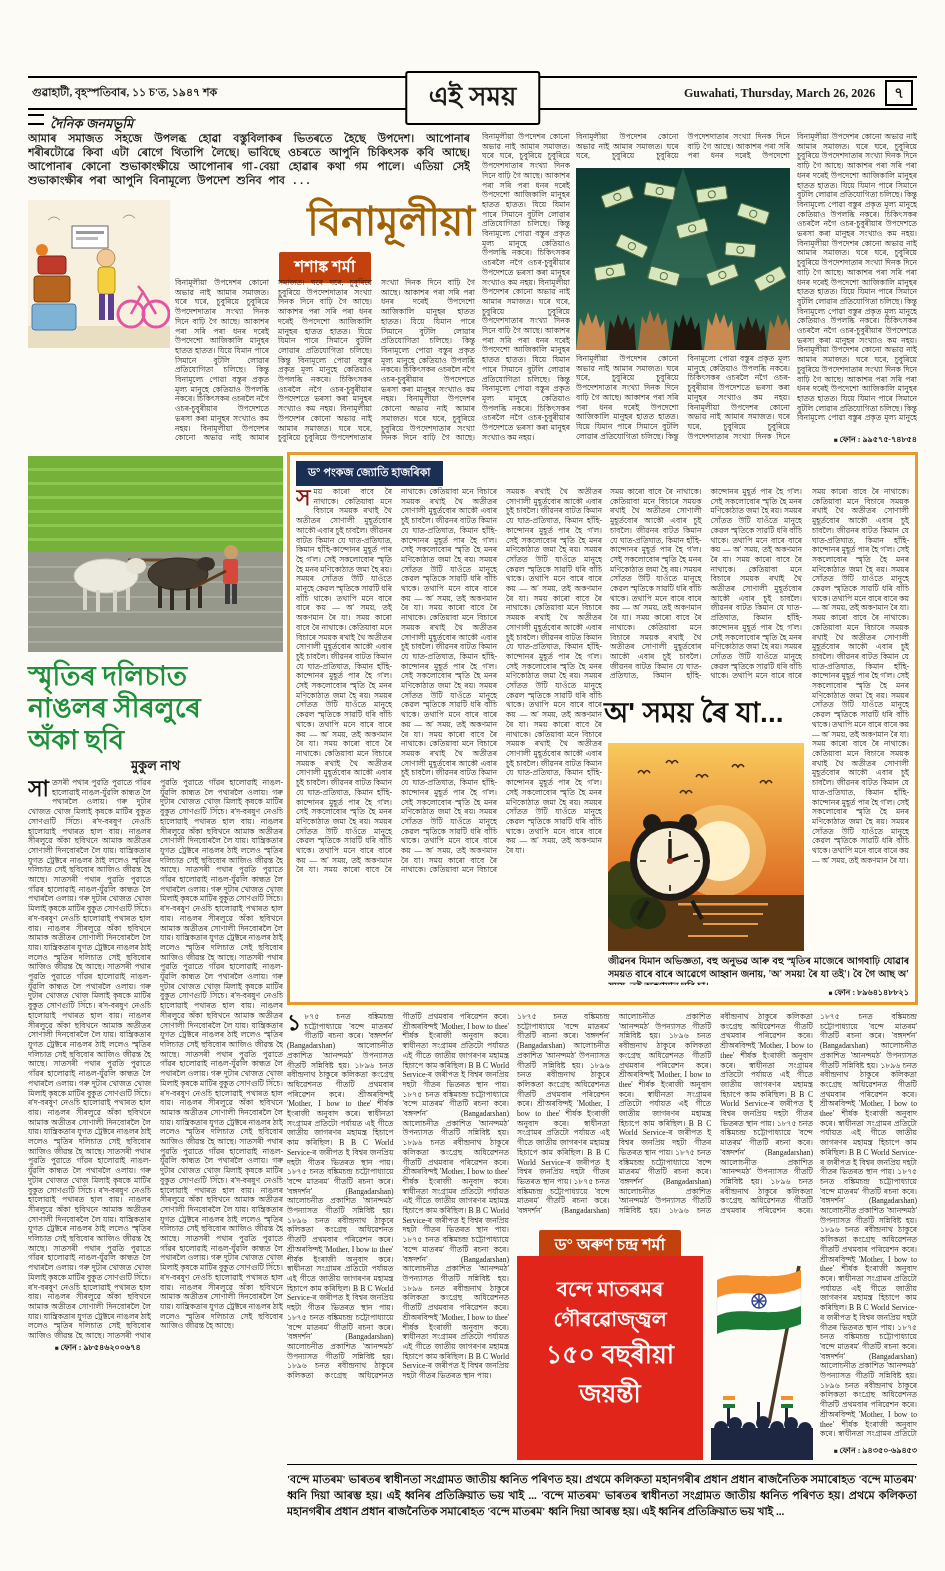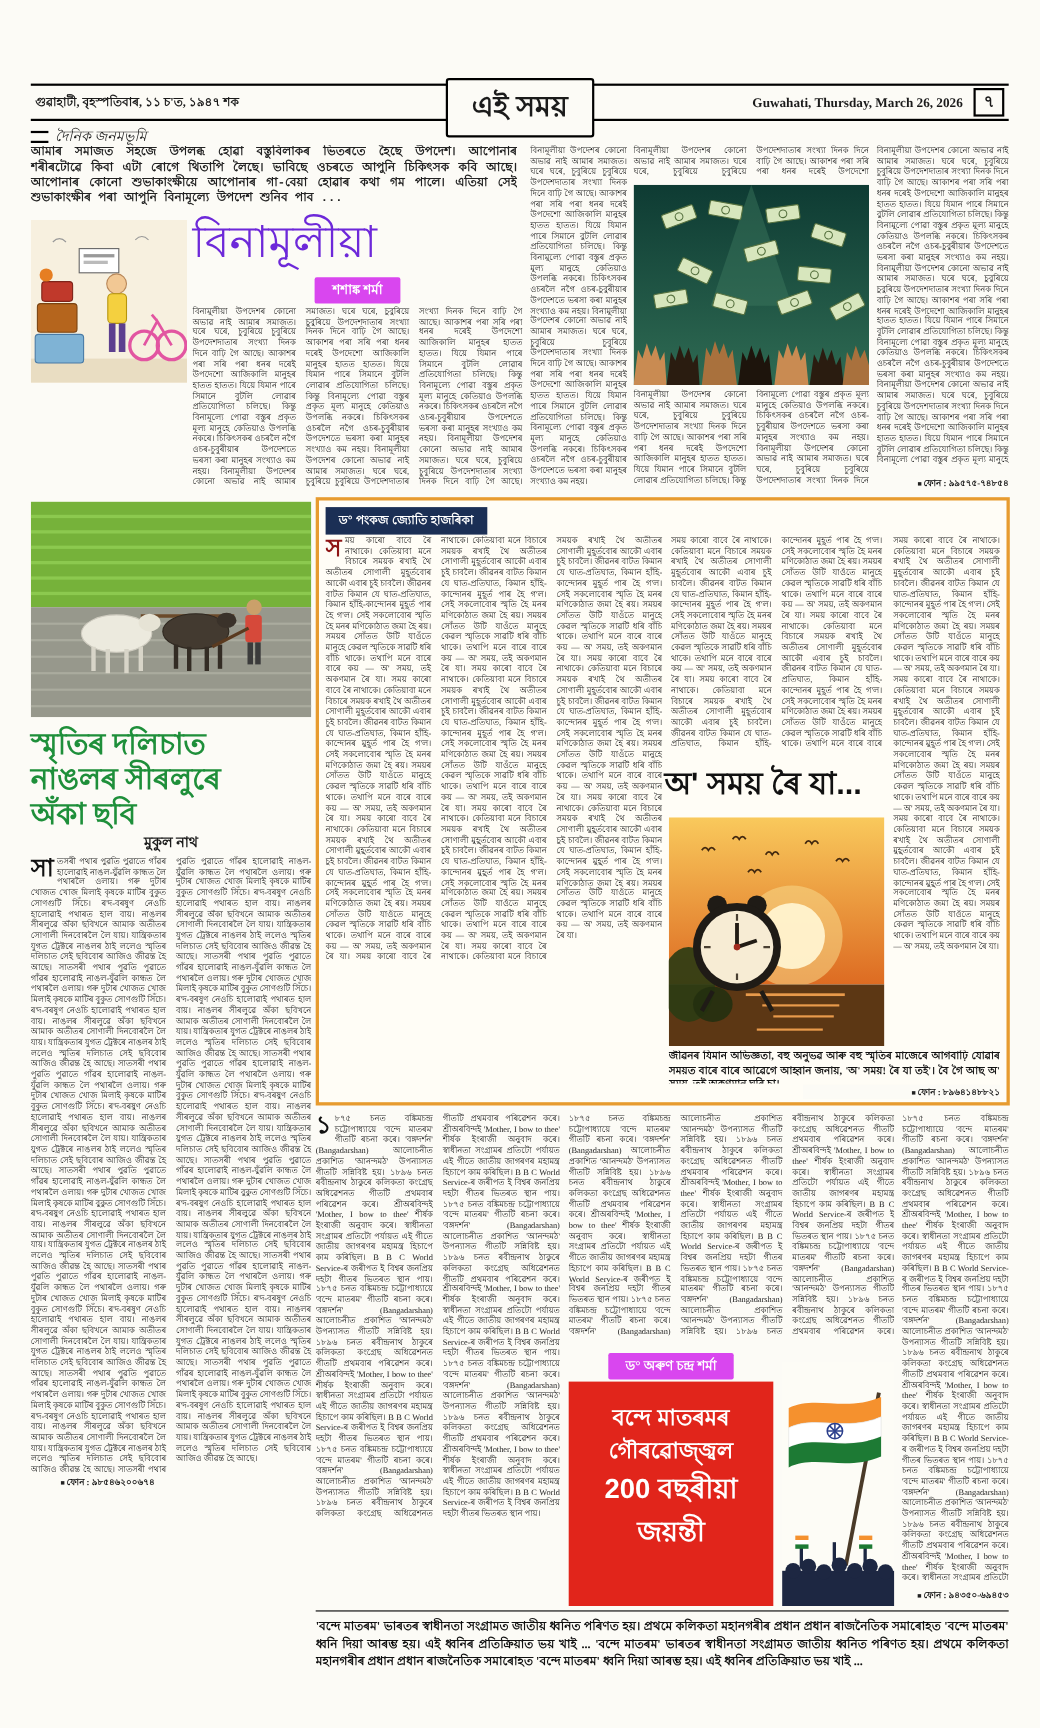--- a/index.html
+++ b/index.html
@@ -9,36 +9,36 @@
 
   
   .masthead{left:28px;top:76px;width:889px;height:34px;border-top:2px solid #000;border-bottom:2px solid #000;
             display:flex;align-items:center;justify-content:space-between;padding:0 4px;box-sizing:border-box;}
   .date-as{font-size:11px;font-weight:bold;}
   .title-box{position:absolute;left:50%;top:-7px;transform:translateX(-50%);background:#fcfbf6;border:2.5px solid #000;
              border-radius:3px;padding:3px 22px;font-size:26px;font-weight:bold;z-index:3;font-family:"Liberation Sans",sans-serif;}
   .mast-right{display:flex;align-items:center;gap:10px;}
   .date-en{font-size:12px;font-weight:bold;}
   .pagenum{border:2px solid #000;padding:0 7px;font-size:15px;font-weight:bold;line-height:22px;}
-  .pub-line{left:28px;top:114px;font-size:13px;font-weight:normal;font-style:italic;display:flex;align-items:center;gap:6px;}
+  .pub-line{left:28px;top:114px;font-size:13px;font-weight:bold;font-style:italic;display:flex;gap:6px;}
   .pub-mark{display:inline-block;width:16px;height:7px;border-top:2.5px solid #000;border-bottom:2.5px solid #000;}
 
   
   .cols{font-size:7.6px;line-height:9.7px;text-align:justify;overflow:hidden;column-gap:9px;color:#1c1c1c;}
   .c1{column-count:1}.c2{column-count:2}.c3{column-count:3}
   .drop::first-letter{font-size:22px;font-weight:bold;float:left;line-height:19px;padding:1px 3px 0 0;color:#111;}
   .drop-maroon::first-letter{color:#8e1515;}
 
   .intro{left:28px;top:132px;width:442px;height:62px;font-size:11px;line-height:14px;text-align:justify;overflow:hidden;font-weight:bold;color:#222;font-family:Liberation Mono, monospace;}
 
   
-  .hl-free{left:175px;top:198px;width:300px;text-align:left;font-size:40px;font-weight:normal;color:#6d28d9;
+  .hl-free{left:175px;top:198px;width:300px;text-align:right;font-size:40px;font-weight:bold;color:#a16207;
            font-family:"Liberation Sans",sans-serif;line-height:46px;}
   .by-free{left:175px;top:252px;width:300px;text-align:center;}
-  .ribbon{display:inline-block;background:#d946ef;color:#fff;font-size:12px;font-weight:bold;padding:2px 16px;border-radius:2px;text-align:right;}
+  .ribbon{display:inline-block;background:#c2410c;color:#fff;font-size:16px;font-weight:bold;padding:2px 16px;border-radius:2px;text-align:right;}
   .fr1{left:175px;top:278px;width:300px;height:172px;}
   .fr2{left:482px;top:132px;width:88px;height:318px;}
   .fr5{left:576px;top:132px;width:214px;height:32px;}
   .img-money{left:576px;top:168px;width:214px;height:182px;}
   .fr3{left:576px;top:354px;width:214px;height:94px;}
   .rail{left:797px;top:132px;width:120px;height:298px;}
   .phone{font-size:8px;font-weight:bold;color:#111;background:#fcfbf6;}
   .phone::before{content:"■ ";font-size:6.5px;color:#222;}
   .ph-rail{left:797px;top:433px;width:120px;text-align:right;}
 
@@ -319,21 +319,21 @@
   </div>
 
   <div class="abs cols c2 drop vb-left">১৮৭৫ চনত বঙ্কিমচন্দ্ৰ চট্টোপাধ্যায়ে 'বন্দে মাতৰম' গীতটি ৰচনা কৰে। 'বঙ্গদৰ্শন' (Bangadarshan) আলোচনীত প্ৰকাশিত 'আনন্দমঠ' উপন্যাসত গীতটি সন্নিবিষ্ট হয়। ১৮৯৬ চনত ৰবীন্দ্ৰনাথ ঠাকুৰে কলিকতা কংগ্ৰেছ অধিৱেশনত গীতটি প্ৰথমবাৰ পৰিৱেশন কৰে। শ্ৰীঅৰবিন্দই 'Mother, I bow to thee' শীৰ্ষক ইংৰাজী অনুবাদ কৰে। স্বাধীনতা সংগ্ৰামৰ প্ৰতিটো পৰ্যায়ত এই গীতে জাতীয় জাগৰণৰ মহামন্ত্ৰ হিচাপে কাম কৰিছিল। B B C World Service-ৰ জৰীপত ই বিশ্বৰ জনপ্ৰিয় দহটা গীতৰ ভিতৰত স্থান পায়। ১৮৭৫ চনত বঙ্কিমচন্দ্ৰ চট্টোপাধ্যায়ে 'বন্দে মাতৰম' গীতটি ৰচনা কৰে। 'বঙ্গদৰ্শন' (Bangadarshan) আলোচনীত প্ৰকাশিত 'আনন্দমঠ' উপন্যাসত গীতটি সন্নিবিষ্ট হয়। ১৮৯৬ চনত ৰবীন্দ্ৰনাথ ঠাকুৰে কলিকতা কংগ্ৰেছ অধিৱেশনত গীতটি প্ৰথমবাৰ পৰিৱেশন কৰে। শ্ৰীঅৰবিন্দই 'Mother, I bow to thee' শীৰ্ষক ইংৰাজী অনুবাদ কৰে। স্বাধীনতা সংগ্ৰামৰ প্ৰতিটো পৰ্যায়ত এই গীতে জাতীয় জাগৰণৰ মহামন্ত্ৰ হিচাপে কাম কৰিছিল। B B C World Service-ৰ জৰীপত ই বিশ্বৰ জনপ্ৰিয় দহটা গীতৰ ভিতৰত স্থান পায়। ১৮৭৫ চনত বঙ্কিমচন্দ্ৰ চট্টোপাধ্যায়ে 'বন্দে মাতৰম' গীতটি ৰচনা কৰে। 'বঙ্গদৰ্শন' (Bangadarshan) আলোচনীত প্ৰকাশিত 'আনন্দমঠ' উপন্যাসত গীতটি সন্নিবিষ্ট হয়। ১৮৯৬ চনত ৰবীন্দ্ৰনাথ ঠাকুৰে কলিকতা কংগ্ৰেছ অধিৱেশনত গীতটি প্ৰথমবাৰ পৰিৱেশন কৰে। শ্ৰীঅৰবিন্দই 'Mother, I bow to thee' শীৰ্ষক ইংৰাজী অনুবাদ কৰে। স্বাধীনতা সংগ্ৰামৰ প্ৰতিটো পৰ্যায়ত এই গীতে জাতীয় জাগৰণৰ মহামন্ত্ৰ হিচাপে কাম কৰিছিল। B B C World Service-ৰ জৰীপত ই বিশ্বৰ জনপ্ৰিয় দহটা গীতৰ ভিতৰত স্থান পায়। ১৮৭৫ চনত বঙ্কিমচন্দ্ৰ চট্টোপাধ্যায়ে 'বন্দে মাতৰম' গীতটি ৰচনা কৰে। 'বঙ্গদৰ্শন' (Bangadarshan) আলোচনীত প্ৰকাশিত 'আনন্দমঠ' উপন্যাসত গীতটি সন্নিবিষ্ট হয়। ১৮৯৬ চনত ৰবীন্দ্ৰনাথ ঠাকুৰে কলিকতা কংগ্ৰেছ অধিৱেশনত গীতটি প্ৰথমবাৰ পৰিৱেশন কৰে। শ্ৰীঅৰবিন্দই 'Mother, I bow to thee' শীৰ্ষক ইংৰাজী অনুবাদ কৰে। স্বাধীনতা সংগ্ৰামৰ প্ৰতিটো পৰ্যায়ত এই গীতে জাতীয় জাগৰণৰ মহামন্ত্ৰ হিচাপে কাম কৰিছিল। B B C World Service-ৰ জৰীপত ই বিশ্বৰ জনপ্ৰিয় দহটা গীতৰ ভিতৰত স্থান পায়। ১৮৭৫ চনত বঙ্কিমচন্দ্ৰ চট্টোপাধ্যায়ে 'বন্দে মাতৰম' গীতটি ৰচনা কৰে। 'বঙ্গদৰ্শন' (Bangadarshan) আলোচনীত প্ৰকাশিত 'আনন্দমঠ' উপন্যাসত গীতটি সন্নিবিষ্ট হয়। ১৮৯৬ চনত ৰবীন্দ্ৰনাথ ঠাকুৰে কলিকতা কংগ্ৰেছ অধিৱেশনত গীতটি প্ৰথমবাৰ পৰিৱেশন কৰে। শ্ৰীঅৰবিন্দই 'Mother, I bow to thee' শীৰ্ষক ইংৰাজী অনুবাদ কৰে। স্বাধীনতা সংগ্ৰামৰ প্ৰতিটো পৰ্যায়ত এই গীতে জাতীয় জাগৰণৰ মহামন্ত্ৰ হিচাপে কাম কৰিছিল। B B C World Service-ৰ জৰীপত ই বিশ্বৰ জনপ্ৰিয় দহটা গীতৰ ভিতৰত স্থান পায়।</div>
   <div class="abs cols c3 vb-midtop">১৮৭৫ চনত বঙ্কিমচন্দ্ৰ চট্টোপাধ্যায়ে 'বন্দে মাতৰম' গীতটি ৰচনা কৰে। 'বঙ্গদৰ্শন' (Bangadarshan) আলোচনীত প্ৰকাশিত 'আনন্দমঠ' উপন্যাসত গীতটি সন্নিবিষ্ট হয়। ১৮৯৬ চনত ৰবীন্দ্ৰনাথ ঠাকুৰে কলিকতা কংগ্ৰেছ অধিৱেশনত গীতটি প্ৰথমবাৰ পৰিৱেশন কৰে। শ্ৰীঅৰবিন্দই 'Mother, I bow to thee' শীৰ্ষক ইংৰাজী অনুবাদ কৰে। স্বাধীনতা সংগ্ৰামৰ প্ৰতিটো পৰ্যায়ত এই গীতে জাতীয় জাগৰণৰ মহামন্ত্ৰ হিচাপে কাম কৰিছিল। B B C World Service-ৰ জৰীপত ই বিশ্বৰ জনপ্ৰিয় দহটা গীতৰ ভিতৰত স্থান পায়। ১৮৭৫ চনত বঙ্কিমচন্দ্ৰ চট্টোপাধ্যায়ে 'বন্দে মাতৰম' গীতটি ৰচনা কৰে। 'বঙ্গদৰ্শন' (Bangadarshan) আলোচনীত প্ৰকাশিত 'আনন্দমঠ' উপন্যাসত গীতটি সন্নিবিষ্ট হয়। ১৮৯৬ চনত ৰবীন্দ্ৰনাথ ঠাকুৰে কলিকতা কংগ্ৰেছ অধিৱেশনত গীতটি প্ৰথমবাৰ পৰিৱেশন কৰে। শ্ৰীঅৰবিন্দই 'Mother, I bow to thee' শীৰ্ষক ইংৰাজী অনুবাদ কৰে। স্বাধীনতা সংগ্ৰামৰ প্ৰতিটো পৰ্যায়ত এই গীতে জাতীয় জাগৰণৰ মহামন্ত্ৰ হিচাপে কাম কৰিছিল। B B C World Service-ৰ জৰীপত ই বিশ্বৰ জনপ্ৰিয় দহটা গীতৰ ভিতৰত স্থান পায়। ১৮৭৫ চনত বঙ্কিমচন্দ্ৰ চট্টোপাধ্যায়ে 'বন্দে মাতৰম' গীতটি ৰচনা কৰে। 'বঙ্গদৰ্শন' (Bangadarshan) আলোচনীত প্ৰকাশিত 'আনন্দমঠ' উপন্যাসত গীতটি সন্নিবিষ্ট হয়। ১৮৯৬ চনত ৰবীন্দ্ৰনাথ ঠাকুৰে কলিকতা কংগ্ৰেছ অধিৱেশনত গীতটি প্ৰথমবাৰ পৰিৱেশন কৰে। শ্ৰীঅৰবিন্দই 'Mother, I bow to thee' শীৰ্ষক ইংৰাজী অনুবাদ কৰে। স্বাধীনতা সংগ্ৰামৰ প্ৰতিটো পৰ্যায়ত এই গীতে জাতীয় জাগৰণৰ মহামন্ত্ৰ হিচাপে কাম কৰিছিল। B B C World Service-ৰ জৰীপত ই বিশ্বৰ জনপ্ৰিয় দহটা গীতৰ ভিতৰত স্থান পায়। ১৮৭৫ চনত বঙ্কিমচন্দ্ৰ চট্টোপাধ্যায়ে 'বন্দে মাতৰম' গীতটি ৰচনা কৰে। 'বঙ্গদৰ্শন' (Bangadarshan) আলোচনীত প্ৰকাশিত 'আনন্দমঠ' উপন্যাসত গীতটি সন্নিবিষ্ট হয়। ১৮৯৬ চনত ৰবীন্দ্ৰনাথ ঠাকুৰে কলিকতা কংগ্ৰেছ অধিৱেশনত গীতটি প্ৰথমবাৰ পৰিৱেশন কৰে। শ্ৰীঅৰবিন্দই 'Mother, I bow to thee' শীৰ্ষক ইংৰাজী অনুবাদ কৰে। স্বাধীনতা সংগ্ৰামৰ প্ৰতিটো পৰ্যায়ত এই গীতে জাতীয় জাগৰণৰ মহামন্ত্ৰ হিচাপে কাম কৰিছিল। B B C World Service-ৰ জৰীপত ই বিশ্বৰ জনপ্ৰিয় দহটা গীতৰ ভিতৰত স্থান পায়।</div>
   <div class="abs by-vande">
     <span class="ribbon">ড° অৰুণ চন্দ্ৰ শৰ্মা</span>
   </div>
   <div class="abs redbox">
     <div class="l1">বন্দে মাতৰমৰ</div>
     <div class="l2">গৌৰৱোজ্জ্বল</div>
-    <div class="l3">200 বছৰীয়া</div>
+    <div class="l3">১৫০ বছৰীয়া</div>
     <div class="l4">জয়ন্তী</div>
   </div>
   <div class="abs img-flag">
     <svg width="102" height="222" viewBox="0 0 102 222">
       <rect width="102" height="222" fill="#fdfcf6"></rect>
       <line x1="88" y1="28" x2="58" y2="185" stroke="#4a3a28" stroke-width="3.5"></line>
       <path d="M6,42 C30,30 58,46 90,32 L90,50 C58,64 30,48 6,60 Z" fill="#f5912e"></path>
       <path d="M6,60 C30,48 58,64 90,50 L90,68 C58,82 30,66 6,78 Z" fill="#ffffff" stroke="#dddddd" stroke-width="0.5"></path>
       <g stroke="#2b3f8c" fill="none" stroke-width="1.4">
         <circle cx="48" cy="63" r="7"></circle>

